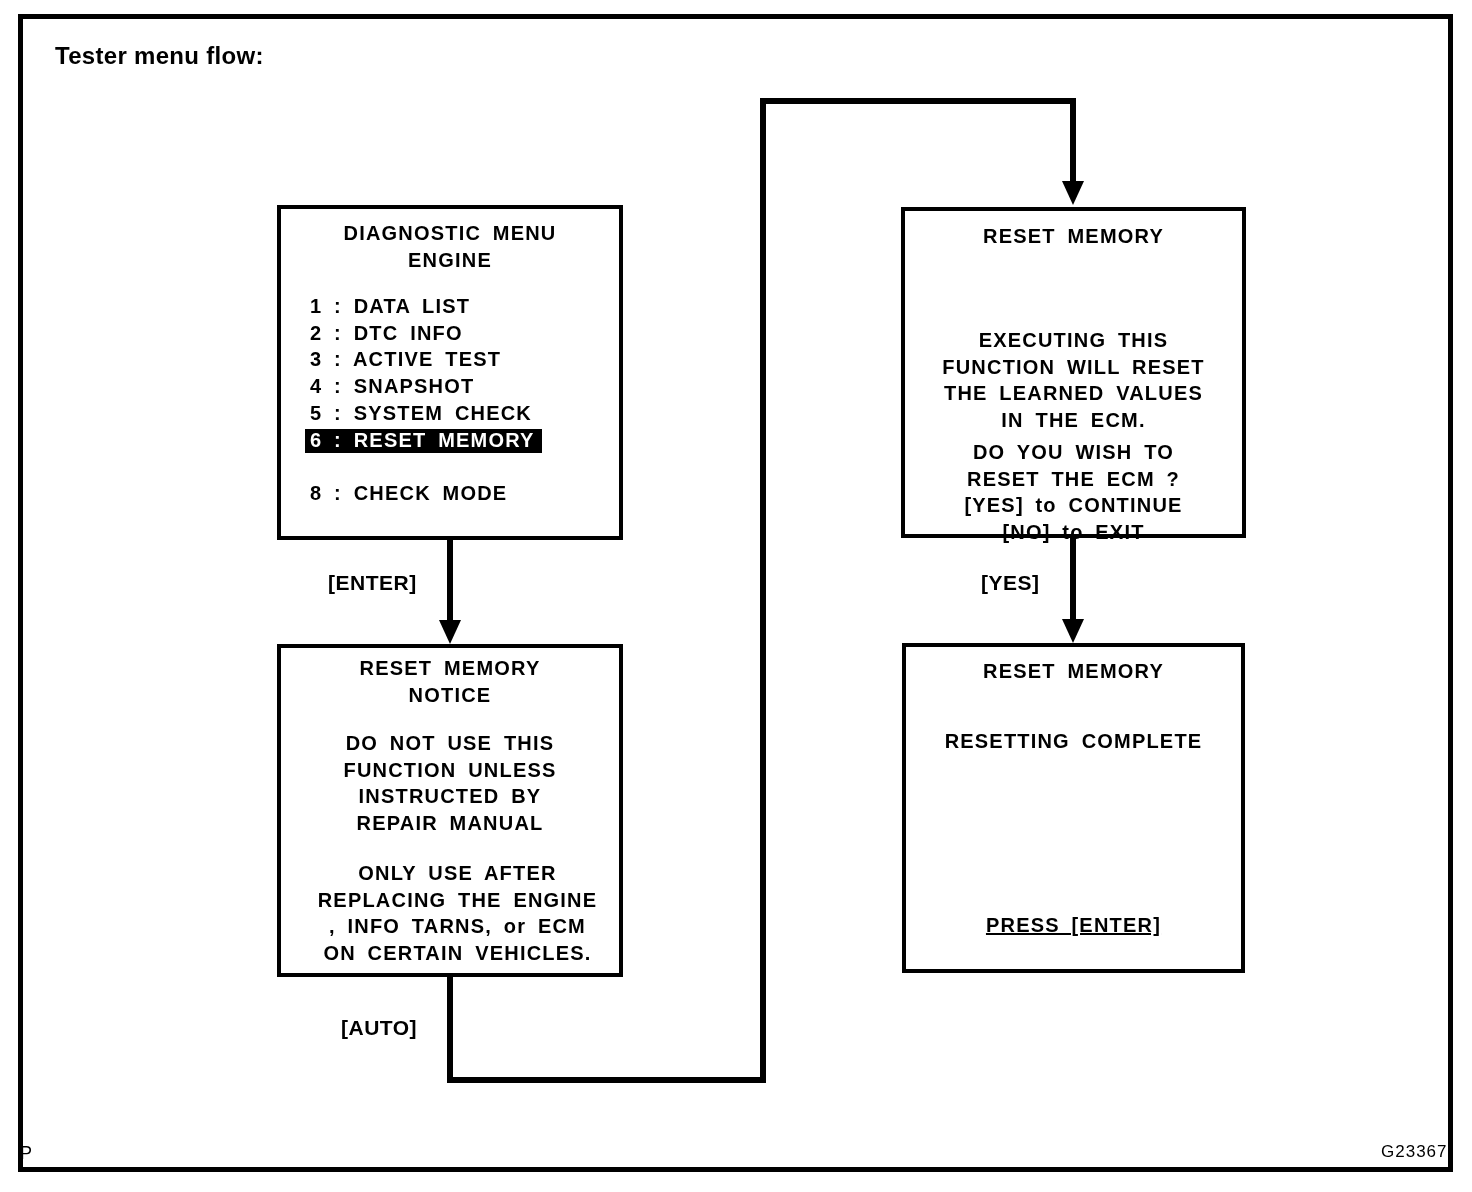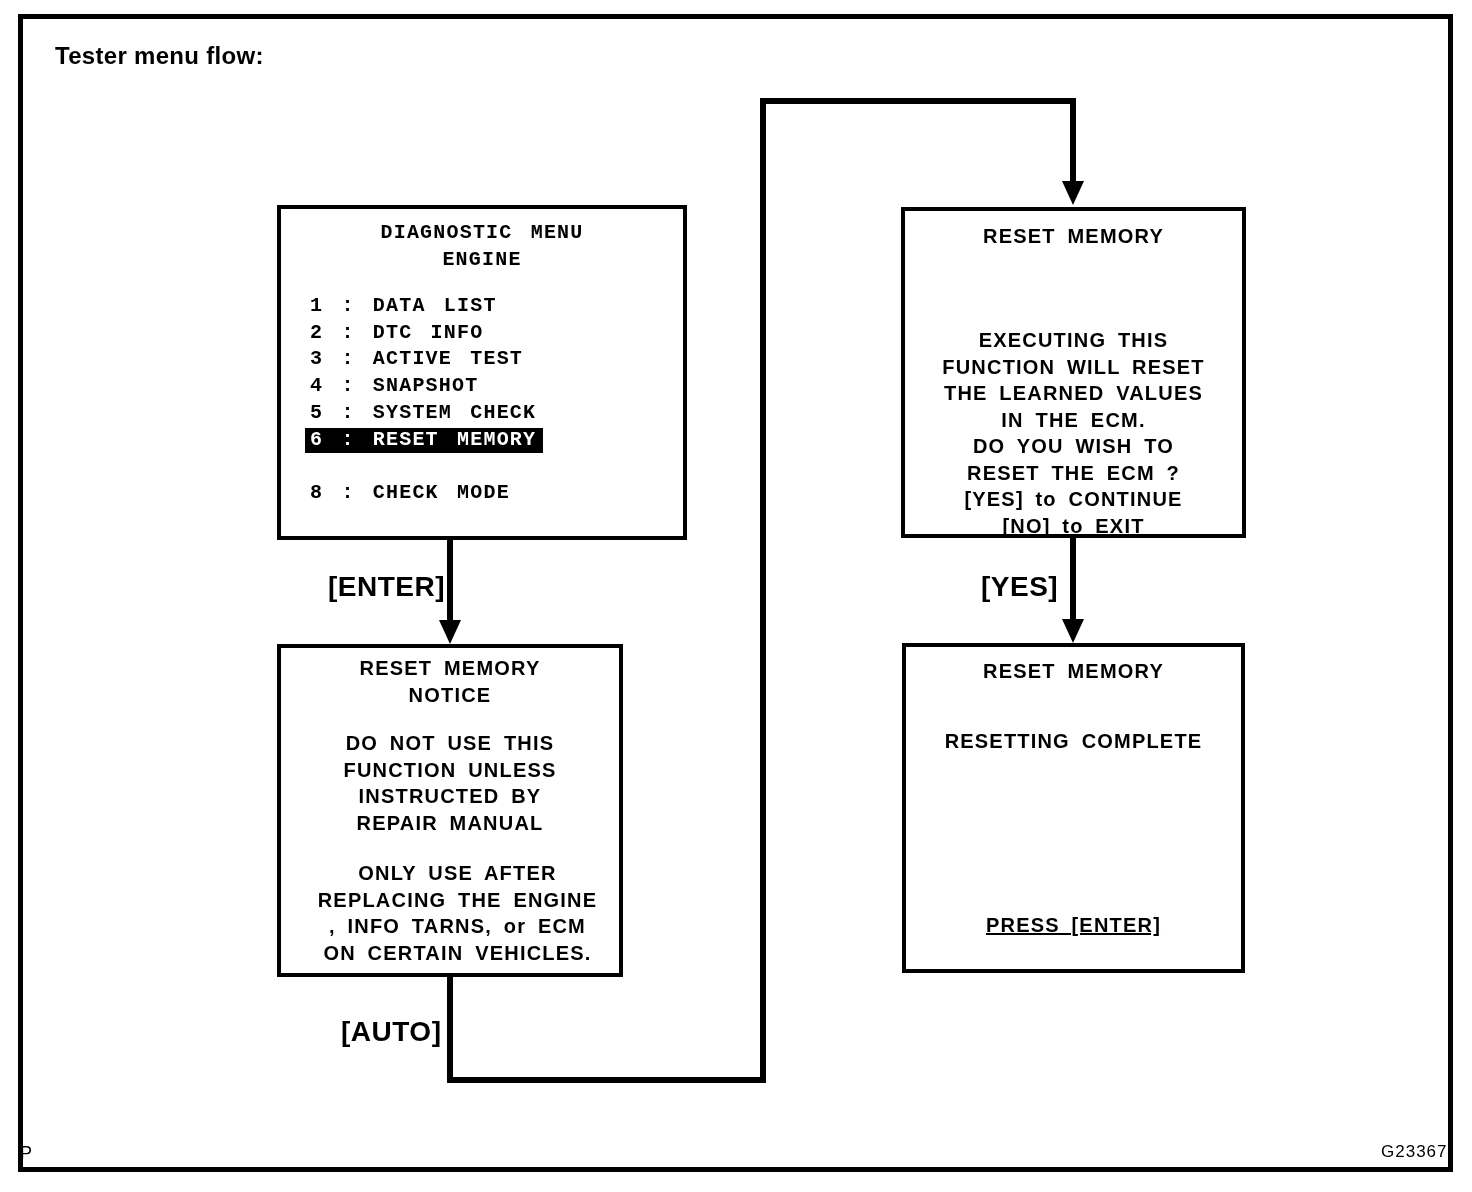--- a/index.html
+++ b/index.html
@@ -32,38 +32,38 @@
     border: 4px solid #000000;
     background: #ffffff;
     font-weight: bold;
     font-size: 20px;
     letter-spacing: 1.2px;
     word-spacing: 5px;
     line-height: 26.5px;
     text-align: center;
   }
   .screen .abs { position: absolute; left: 0; right: 0; }
-  #scr-menu     { left: 277px; top: 205px; width: 410px; height: 335px; font-family: Liberation Mono, monospace; }
+  #scr-menu     { left: 277px; top: 205px; width: 346px; height: 335px; }
   #scr-confirm  { left: 901px; top: 207px; width: 345px; height: 331px; }
   #scr-notice   { left: 277px; top: 644px; width: 346px; height: 333px; }
   #scr-complete { left: 902px; top: 643px; width: 343px; height: 330px; }
 
   #scr-menu .scr-title     { top: 11px; }
   #scr-menu .menu-list     { top: 84px; text-align: left; padding-left: 29px; }
   .menu-item { line-height: 26.7px; white-space: nowrap; }
   .menu-item.gap-before { margin-top: 26.5px; }
   .menu-item .hl {
     background: #000000;
     color: #ffffff;
     padding: 0 7px 2px 5px;
     margin-left: -5px;
   }
   #scr-confirm .scr-title  { top: 12px; }
   #scr-confirm .body-1     { top: 84px; margin-top: 32px; }
-  #scr-confirm .body-2     { top: 222px; }
+  #scr-confirm .body-2     { top: 228px; }
   #scr-notice .scr-title   { top: 7px; }
   #scr-notice .body-1      { top: 82px; }
   #scr-notice .body-2      { top: 212px; padding-left: 15px; }
   #scr-complete .scr-title { top: 11px; }
   #scr-complete .status    { top: 81px; }
   #scr-complete .footer    { top: 265px; text-decoration: underline; }
 
   
   .fl { position: absolute; background: #000000; }
   #fl-enter { left: 447px;  top: 540px;  width: 6px;   height: 82px; }
@@ -80,21 +80,21 @@
     border-right: 11px solid transparent;
     border-top: 24px solid #000000;
   }
   #ah-enter { left: 439px;  top: 620px; }
   #ah-yes   { left: 1062px; top: 619px; }
   #ah-auto  { left: 1062px; top: 181px; }
 
   .flabel {
     position: absolute;
     font-weight: bold;
-    font-size: 28px;
+    font-size: 21px;
     letter-spacing: 0.5px;
   }
   #lbl-enter { left: 328px; top: 571px; }
   #lbl-yes   { left: 981px; top: 571px; }
   #lbl-auto  { left: 341px; top: 1016px; }
 
   .figcode {
     position: absolute;
     left: 1381px; top: 1142px;
     font-size: 17px;

